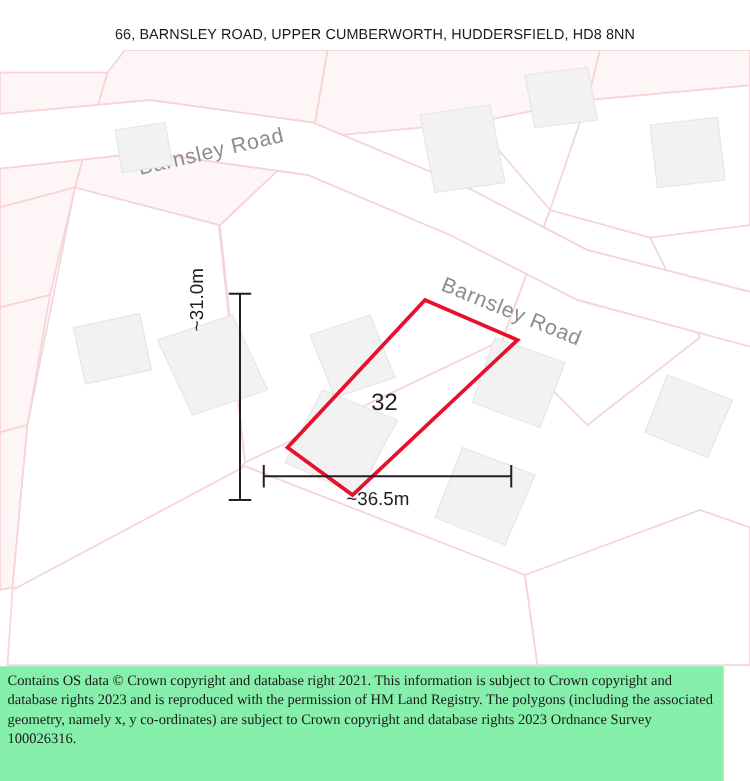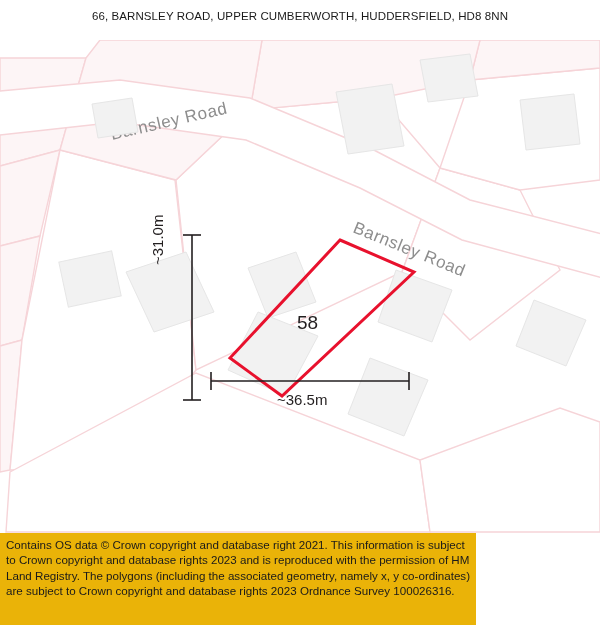--- a/index.html
+++ b/index.html
@@ -15,21 +15,21 @@
     overflow: hidden;
   }
   .page {
     position: relative;
     width: 600px;
     height: 625px;
   }
   
   .header {
     position: absolute;
-    top: 4px;
+    top: 16px;
     left: 0;
     width: 600px;
     height: 40px;
     text-align: center;
     padding-top: 5px;
     box-sizing: border-box;
   }
   .header .title {
     font-size: 11.5px;
     line-height: 15px;
@@ -89,25 +89,26 @@
     font-size: 17px;
     fill: #8d8d8d;
     font-family: "Liberation Sans", sans-serif;
     letter-spacing: 0.6px;
   }
   
   .footer {
     position: absolute;
     left: 0;
     top: 533px;
-    width: 476px;
+    width: 579px;
     height: 92px;
     padding: 4px 6px 0 6px;
     box-sizing: border-box;
-    background: #eab308;
+    background: #86efac;
+    font-family: Liberation Serif, serif;
   }
   .footer p {
     margin: 0;
     font-size: 11.6px;
     line-height: 15.4px;
     color: #1a1a1a;
   }
 </style>
 </head>
 <body>
@@ -179,21 +180,21 @@
         <line x1="183" y1="360" x2="201" y2="360"></line>
       </g>
 
       <g stroke="#231f20" stroke-width="1.6" fill="none">
         <line x1="211" y1="341" x2="409" y2="341"></line>
         <line x1="211" y1="332" x2="211" y2="350"></line>
         <line x1="409" y1="332" x2="409" y2="350"></line>
       </g>
     </svg>
 
-    <div class="map-label" id="plot-number">58</div>
+    <div class="map-label" id="plot-number">32</div>
     <div class="map-label" id="width-label">~36.5m</div>
     <div class="map-label" id="height-label">~31.0m</div>
   </div>
 
   <div class="footer">
     <p>Contains OS data © Crown copyright and database right 2021. This information is subject to Crown copyright and database rights 2023 and is reproduced with the permission of HM Land Registry. The polygons (including the associated geometry, namely x, y co-ordinates) are subject to Crown copyright and database rights 2023 Ordnance Survey 100026316.</p>
   </div>
 
 </div>
 

